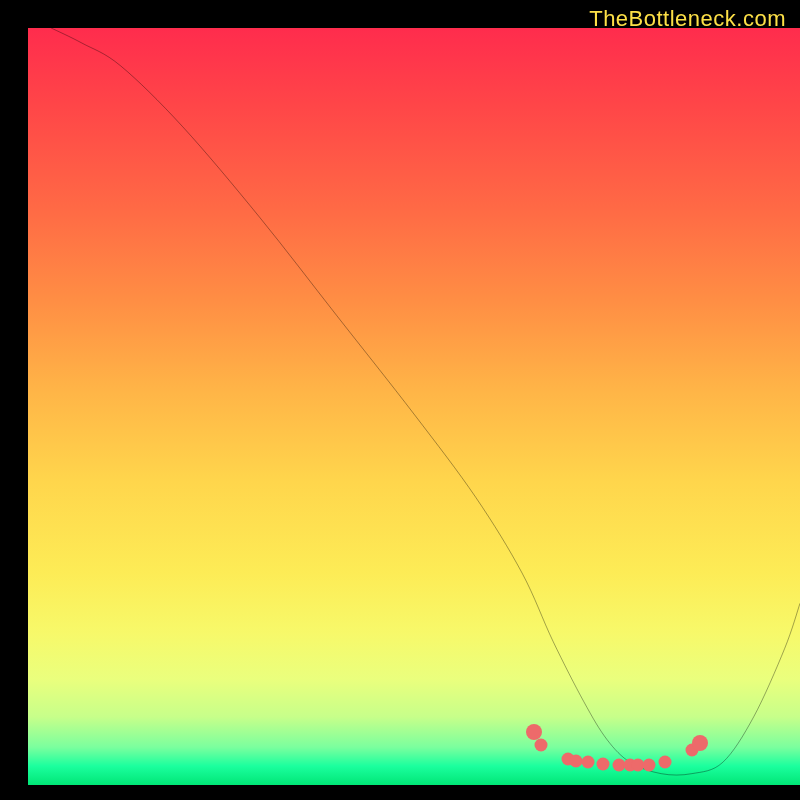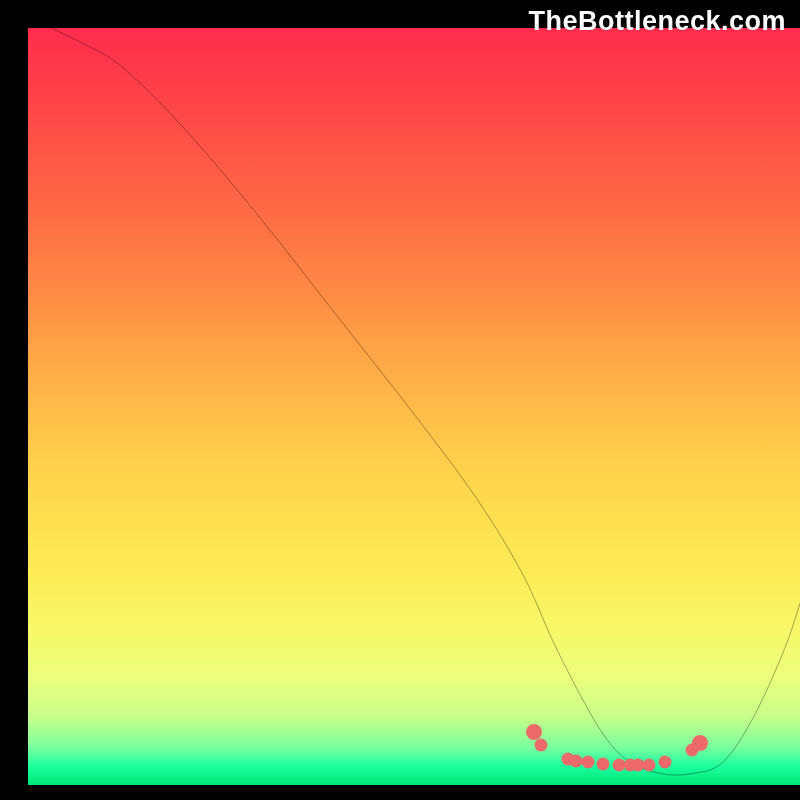--- a/index.html
+++ b/index.html
@@ -14,23 +14,23 @@
   .frame {
     position: relative;
     width: 800px;
     height: 800px;
     background: #000;
   }
   .watermark {
     position: absolute;
     top: 6px;
     right: 14px;
-    color: #ffffff;
-    font-size: 27px;
-    font-weight: 700;
+    color: #fde047;
+    font-size: 22px;
+    font-weight: 400;
     letter-spacing: 0.5px;
     z-index: 5;
   }
   .plot-area {
     position: absolute;
     left: 28px;
     right: 0;
     top: 28px;
     bottom: 15px;
     background: linear-gradient(to bottom,

